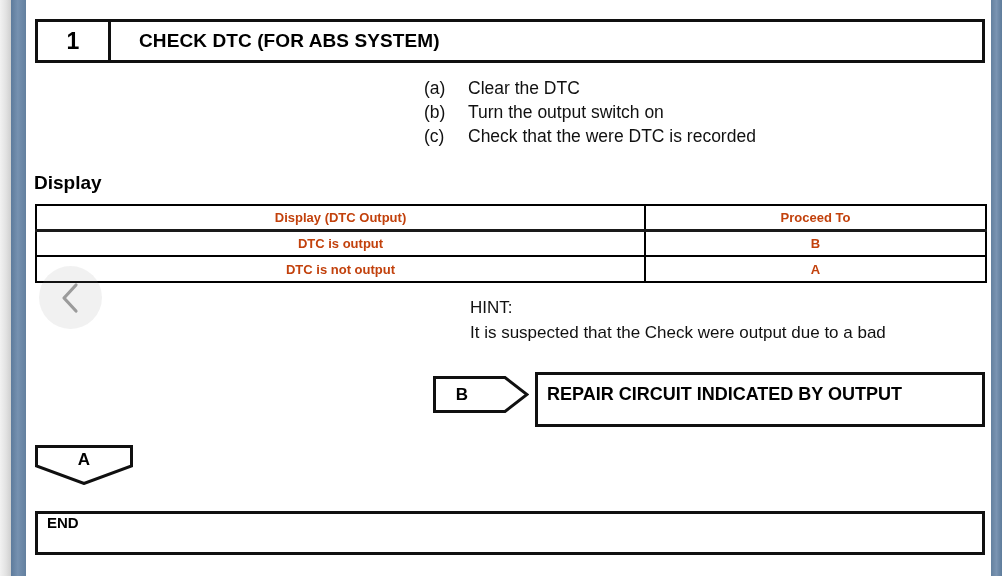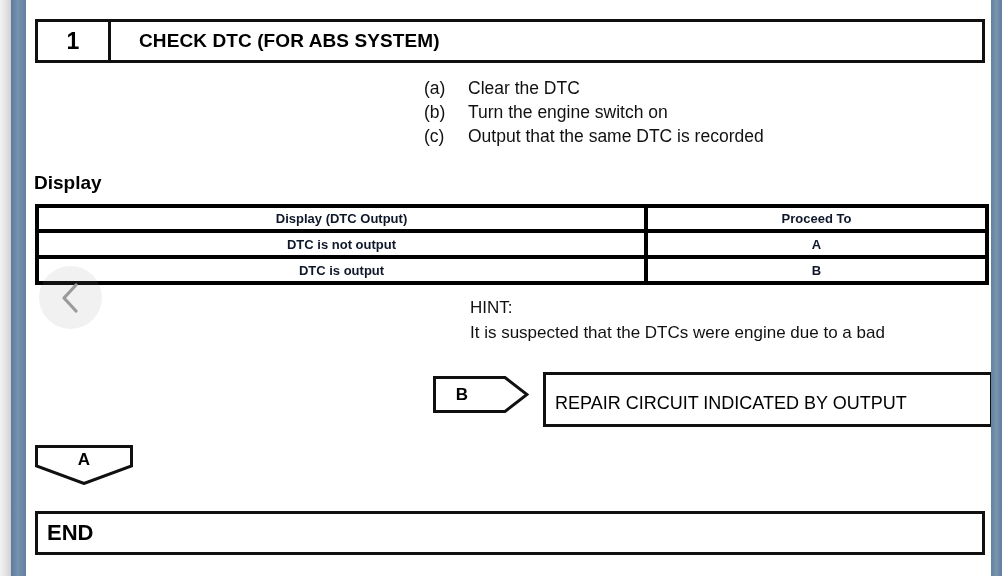--- a/index.html
+++ b/index.html
@@ -92,25 +92,25 @@
   
   .result-table {
     position: absolute;
     left: 9px; top: 204px;
     width: 950px;
     border-collapse: collapse;
     table-layout: fixed;
   }
   .result-table th,
   .result-table td {
-    border: 4px solid #000000;
+    border: 2px solid #000000;
     text-align: center;
     font-size: 13px;
     font-weight: bold;
-    color: #0f172a;
+    color: #c2410c;
     height: 26px;
     padding: 0;
   }
   .result-table th { height: 25px; }
   .result-table thead tr { border-bottom: 3px solid #1a1a1a; }
   .result-table thead th { border-bottom: 3px solid #1a1a1a; }
   .col-display { width: 609px; }
   .col-proceed { width: 341px; margin-left: 46px; }
   .cell-offset { padding-right: 118px; }
 
@@ -151,25 +151,24 @@
     font-size: 17px; font-weight: bold; color: #000;
   }
 
   
   .repair-box {
     position: absolute;
     left: 509px; top: 372px;
     width: 450px; height: 55px;
     border: 3px solid #101010;
     background: #fff;
-    padding: 16px 0 0 9px;
-    font-size: 18px; font-weight: normal;
+    padding: 7px 0 0 9px;
+    font-size: 18px; font-weight: bold;
     line-height: 25px;
     color: #000;
-    margin-left: 8px;
   }
 
   
   .conn-a {
     position: absolute;
     left: 9px; top: 445px;
     width: 98px; height: 40px;
   }
   .conn-a svg { display: block; }
   .conn-a .conn-letter {
@@ -180,23 +179,23 @@
     font-size: 17px; font-weight: bold; color: #000;
   }
 
   
   .end-box {
     position: absolute;
     left: 9px; top: 511px;
     width: 950px; height: 44px;
     border: 3px solid #101010;
     background: #fff;
-    display: flex; align-items: center;
+    display: flex; align-items: flex-start;
     padding-left: 9px;
-    font-size: 22px; font-weight: bold; color: #000;
+    font-size: 15px; font-weight: bold; color: #000;
   }
 </style>
 </head>
 <body>
 
 <div id="viewer">
 
   <div class="gutter-left"></div>
   <div class="spine-left"></div>
   <div class="spine-right"></div>
@@ -208,52 +207,52 @@
       <div class="step-title">CHECK DTC (FOR ABS SYSTEM)</div>
     </div>
 
     <div class="steps">
       <div class="step-row">
         <span class="step-label">(a)</span>
         <span class="step-text">Clear the DTC</span>
       </div>
       <div class="step-row">
         <span class="step-label">(b)</span>
-        <span class="step-text">Turn the engine switch on</span>
+        <span class="step-text">Turn the output switch on</span>
       </div>
       <div class="step-row">
         <span class="step-label">(c)</span>
-        <span class="step-text">Output that the same DTC is recorded</span>
+        <span class="step-text">Check that the were DTC is recorded</span>
       </div>
     </div>
 
     <div class="result-heading">Display</div>
 
     <table class="result-table">
       <thead>
         <tr>
           <th class="col-display">Display (DTC Output)</th>
           <th class="col-proceed">Proceed To</th>
         </tr>
       </thead>
       <tbody>
         <tr>
+          <td>DTC is output</td>
+          <td class="cell-offset">B</td>
+        </tr>
+        <tr>
           <td>DTC is not output</td>
           <td>A</td>
         </tr>
-        <tr>
-          <td>DTC is output</td>
-          <td class="cell-offset">B</td>
-        </tr>
       </tbody>
     </table>
 
     <div class="hint">
       <div>HINT:</div>
-      <div>It is suspected that the DTCs were engine due to a bad</div>
+      <div>It is suspected that the Check were output due to a bad</div>
     </div>
 
     <div class="conn-b">
       <svg width="96" height="37" viewBox="0 0 96 37">
         <polygon points="1.5,1.5 72,1.5 94,18.5 72,35.5 1.5,35.5" fill="#ffffff" stroke="#101010" stroke-width="3" stroke-linejoin="miter"></polygon>
       </svg>
       <div class="conn-letter">B</div>
     </div>
 
     <div class="repair-box">

